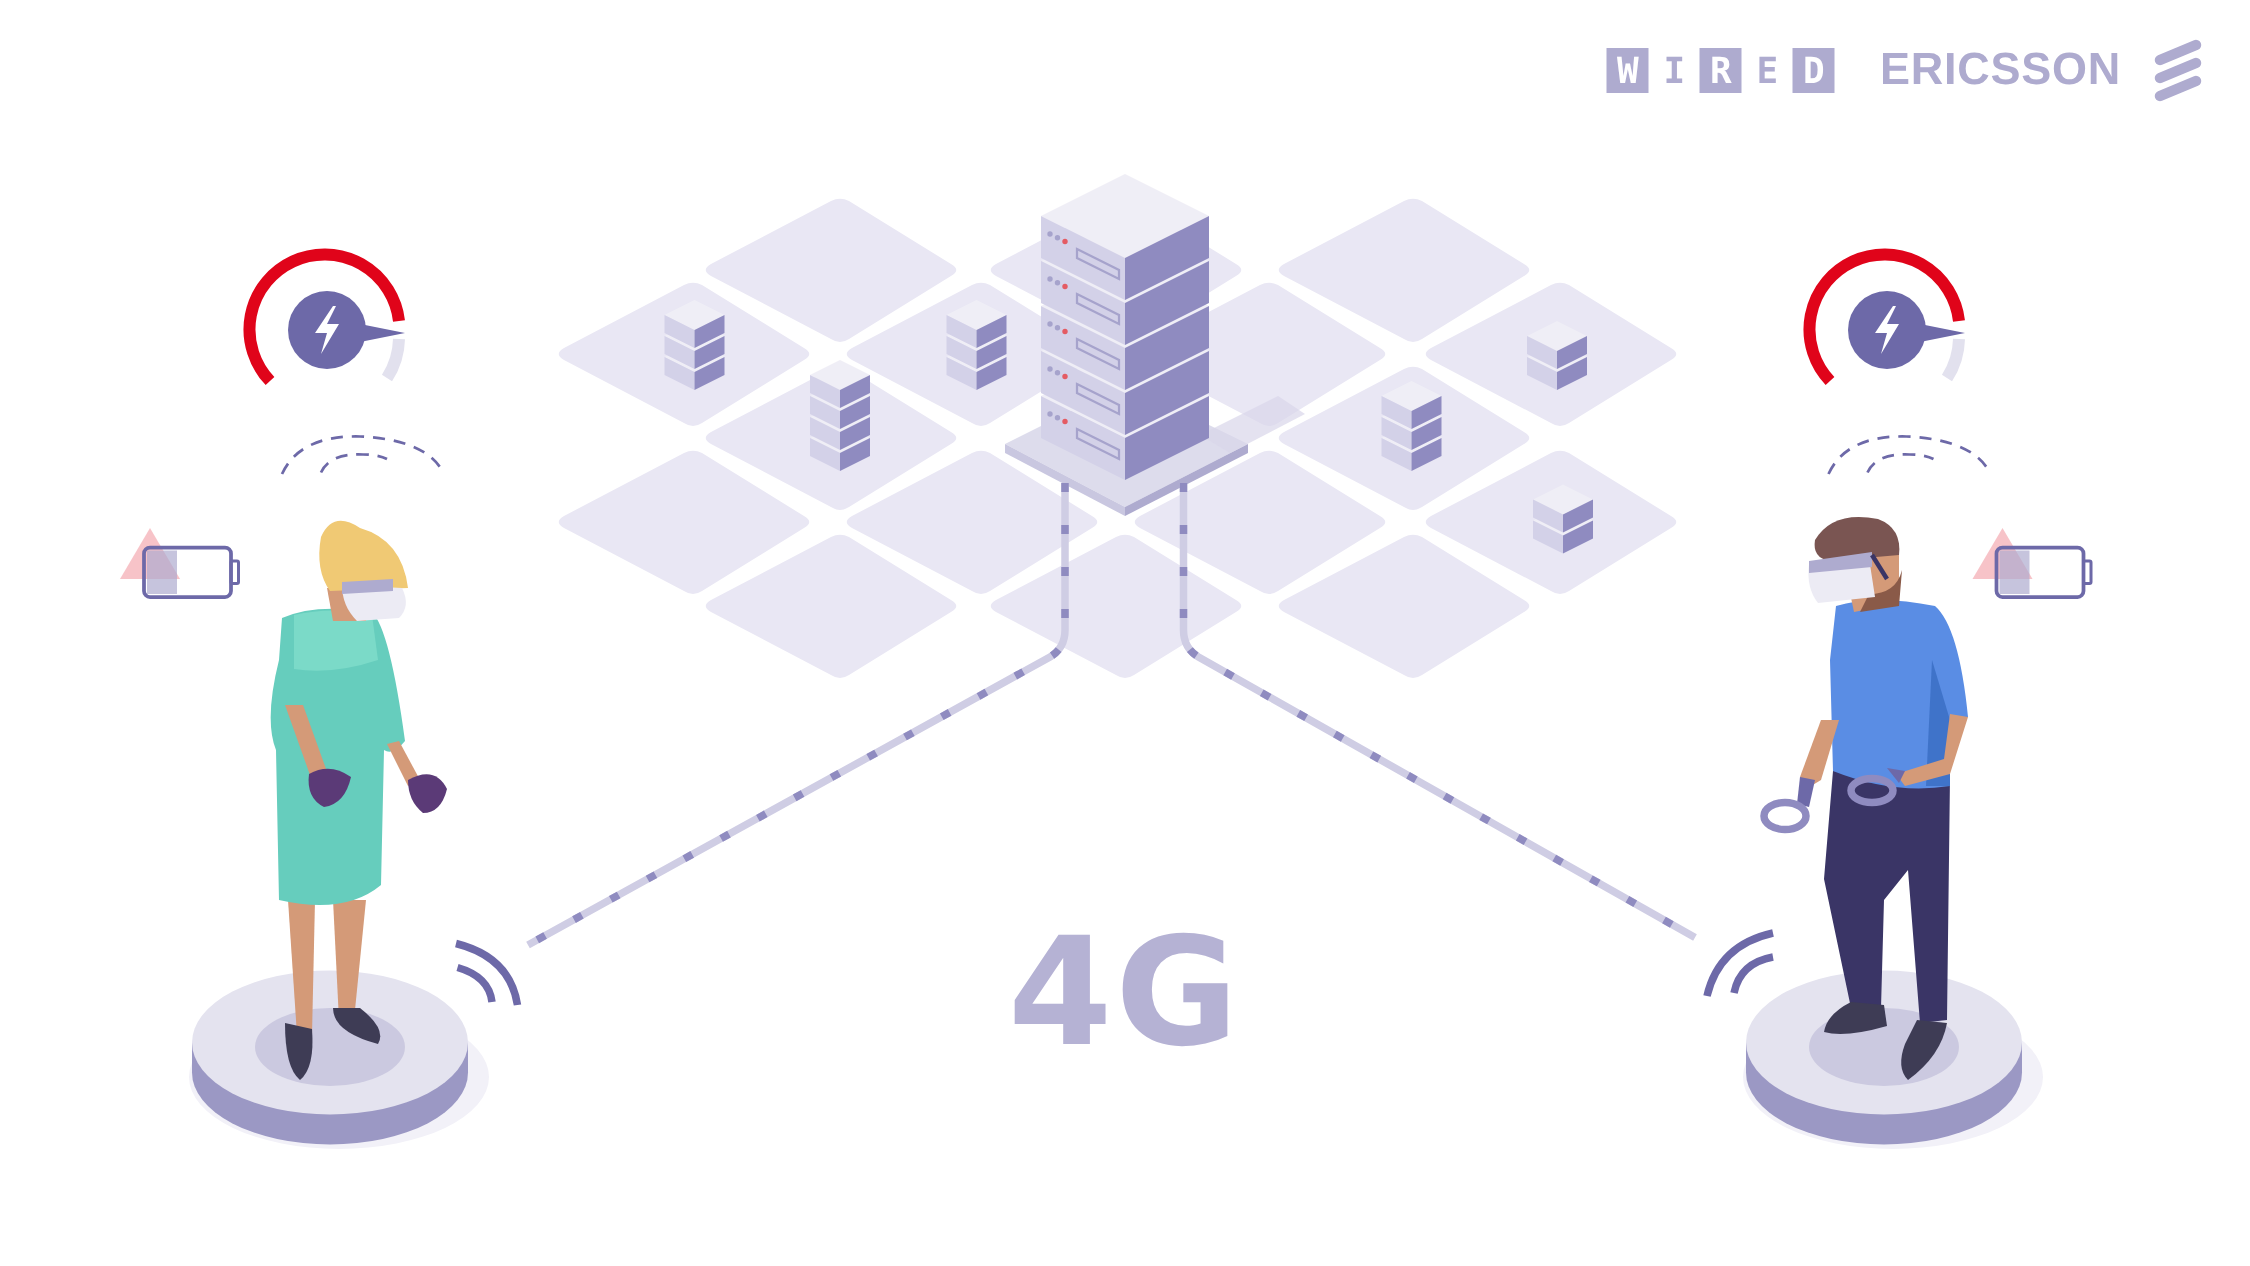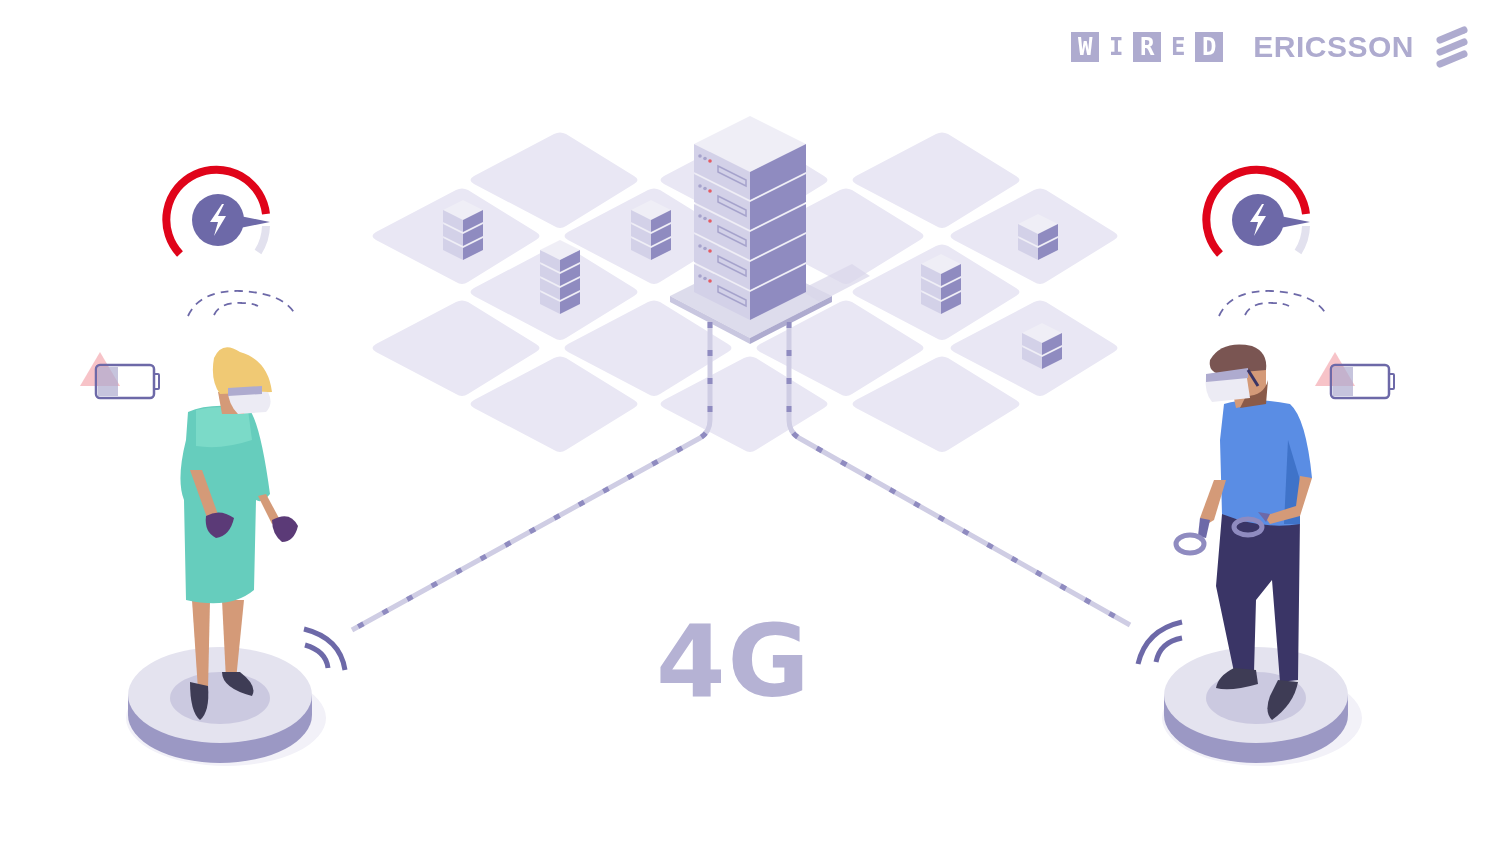--- a/index.html
+++ b/index.html
@@ -7,21 +7,21 @@
          font-family: "DejaVu Sans", sans-serif; }
   .scene { position: absolute; left: 0; top: 0; width: 1500px; height: 844px; }
   .logos { position: absolute; top: 30px; right: 30px; display: flex; align-items: center; gap: 30px; }
   .wired { display: flex; gap: 3px; }
   .wired span { display: inline-flex; width: 28px; height: 30px; align-items: center; justify-content: center;
                 font-family: "DejaVu Sans Mono", monospace; font-weight: bold; font-size: 24px; }
   .wired span.box { background: #aeabcf; color: #ffffff; }
   .wired span.plain { background: transparent; color: #aeabcf; }
   .ericsson { display: flex; align-items: flex-end; gap: 16px; }
   .ericsson-text { color: #aeabcf; font-family: "Liberation Sans", sans-serif; font-weight: bold; font-size: 30px; letter-spacing: 0.5px; }
-  .label-4g { position: absolute; left: 656px; top: 612px; font-family: "DejaVu Sans", sans-serif;
+  .label-4g { position: absolute; left: 672px; top: 612px; font-family: "DejaVu Sans", sans-serif;
               font-weight: bold; font-size: 100px; color: #b5b2d4; letter-spacing: 2px; line-height: 1; }
 </style>
 </head>
 <body>
 
 <svg class="scene" viewBox="0 0 1500 844" width="1500" height="844" xmlns="http://www.w3.org/2000/svg">
   <defs>
 
     <g id="tile">
       <path d="M0,-50 Q6,-53 12,-50 L80,-8 Q87,-4 80,0 L12,42 Q6,46 0,42 L-80,0 Q-87,-4 -80,-8 Z" transform="translate(-6,4)" fill="#e9e7f4"></path>

